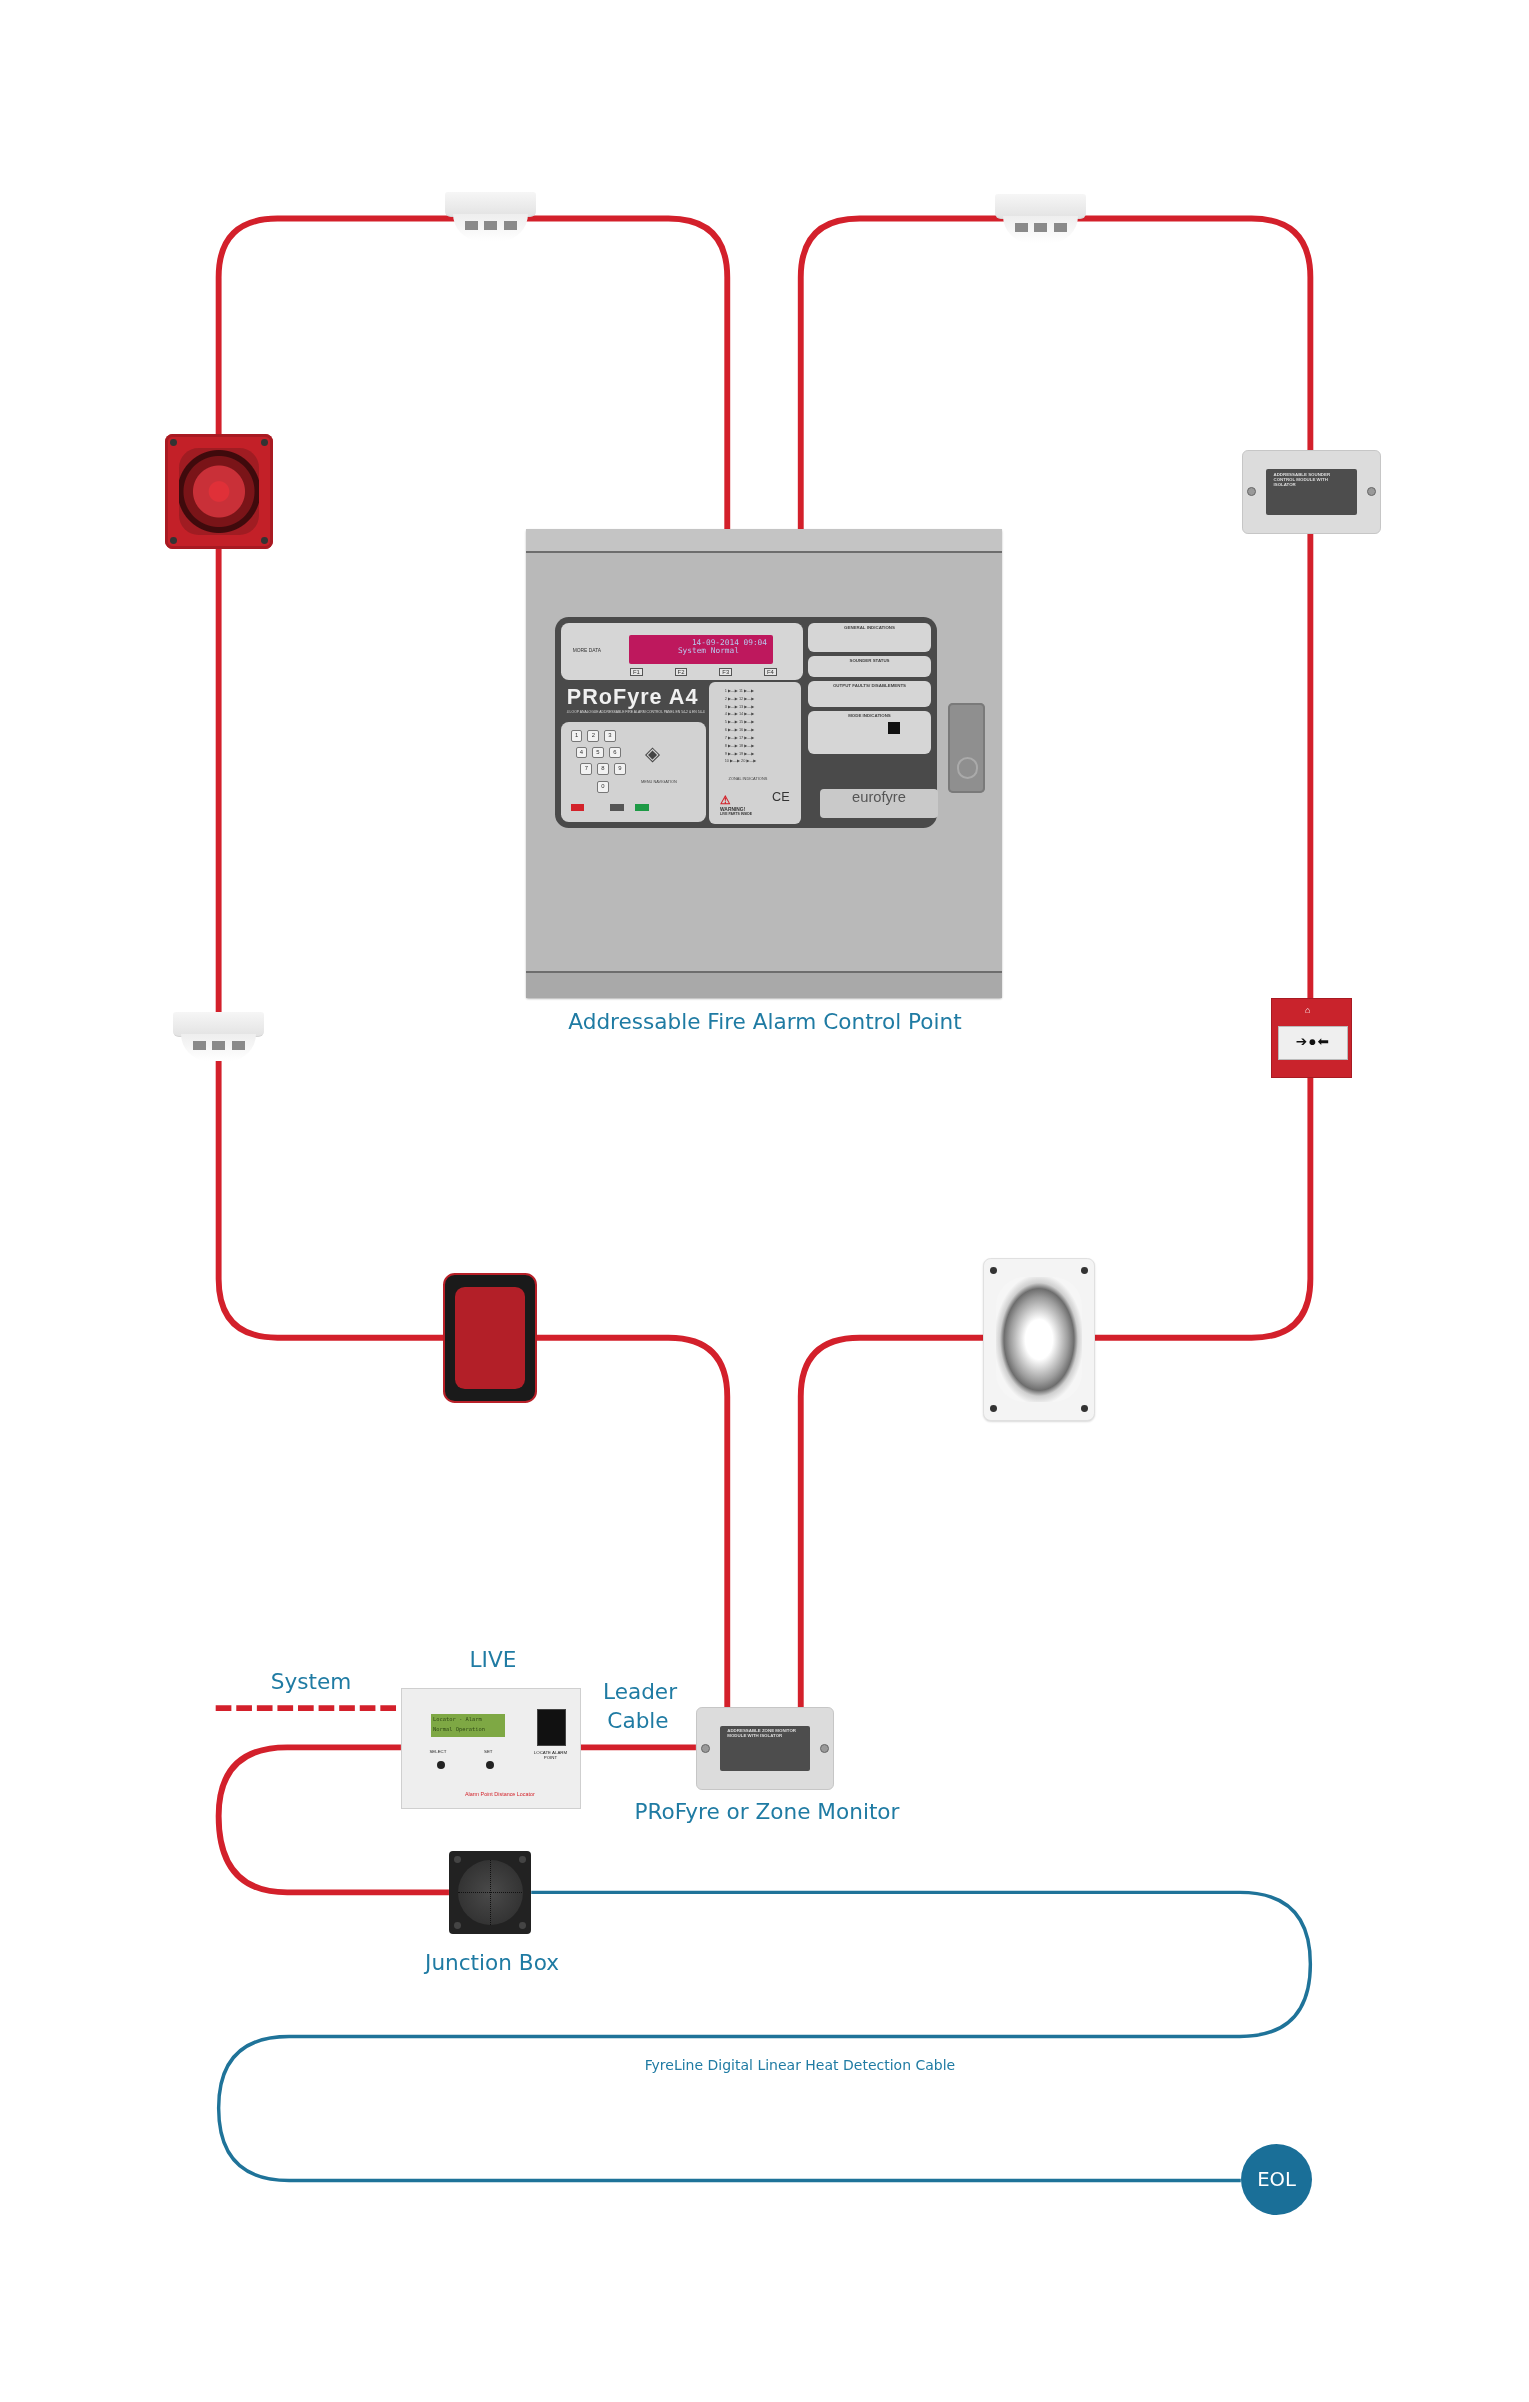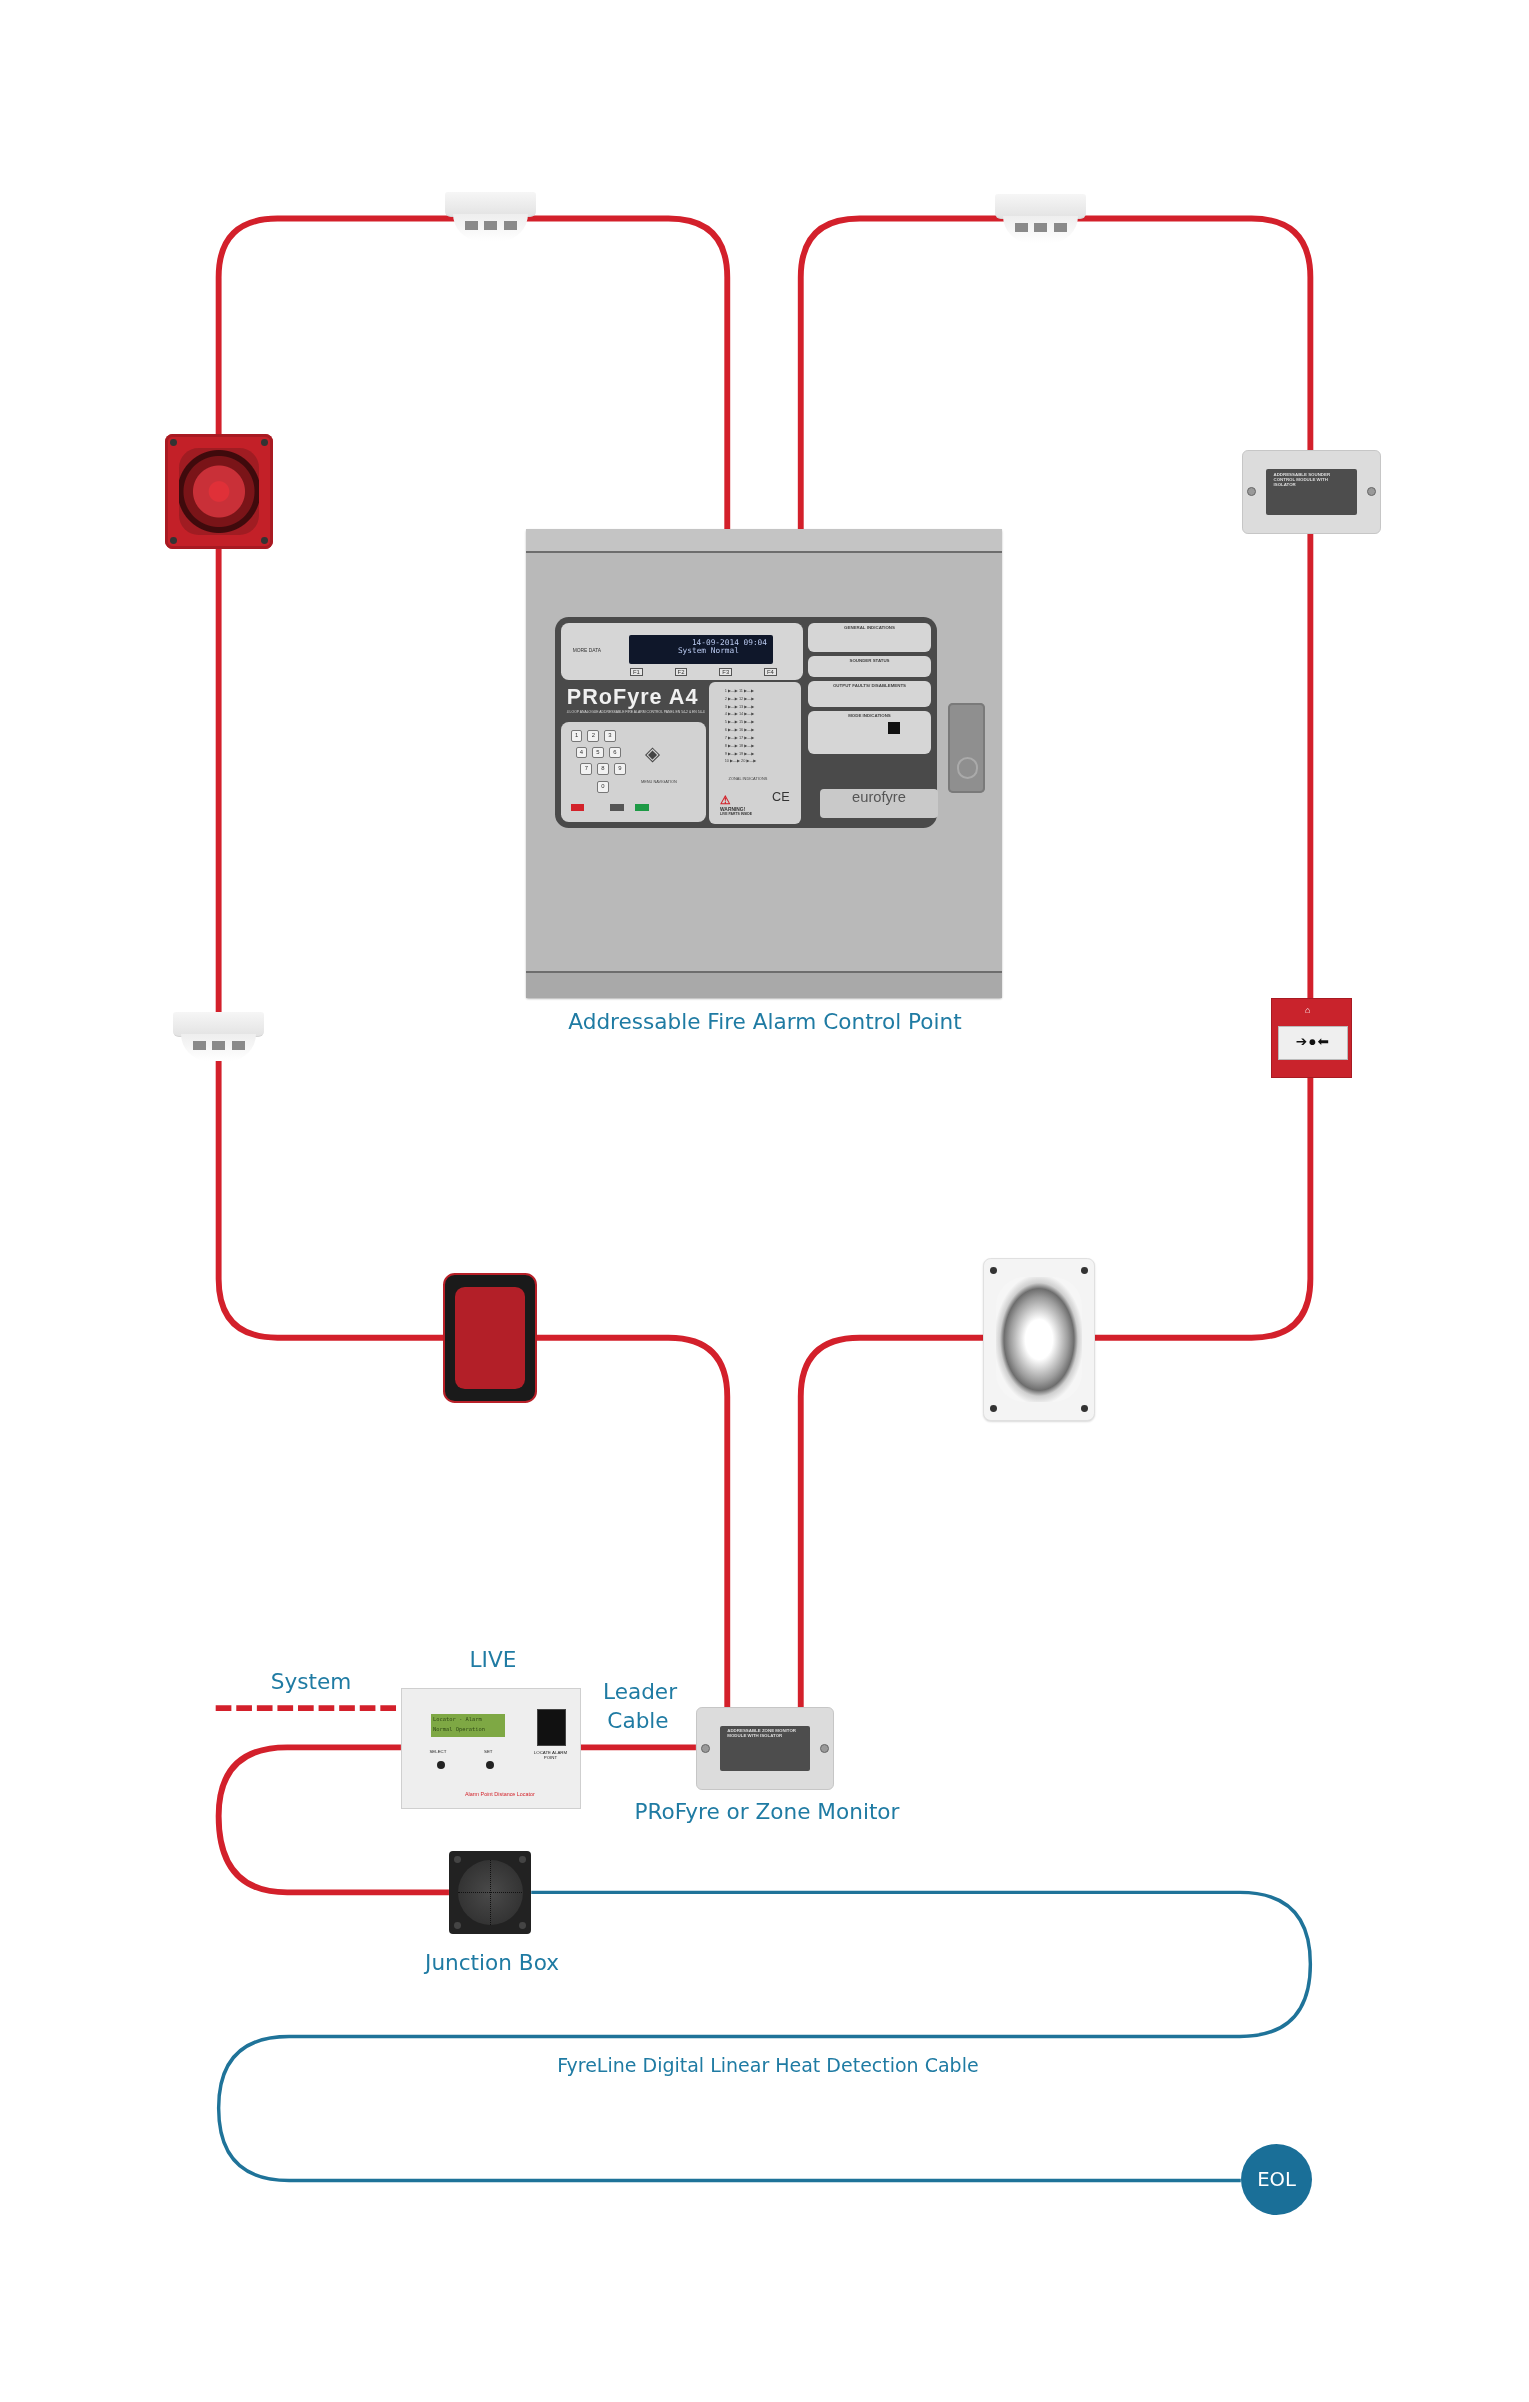--- a/index.html
+++ b/index.html
@@ -15,21 +15,21 @@
   
   .sounder-red { width:108px; height:115px; background:#c32028; border-radius:7.8px; box-shadow:inset 0 0 0 2.9px #a81a22; }
   .sounder-red .cone { position:absolute; left:13.7px; top:13.7px; width:80px; height:87px; border-radius:19.6px; background:radial-gradient(circle at 50% 50%, #e03038 0 9.8px, #c93038 10.8px 25.5px, #7a1418 26.5px 35px, #3f0a0c 36px 41px, #a01c22 42px); }
   .screw { position:absolute; width:6.9px; height:6.9px; border-radius:50%; background:#333; }
   
   .panel { left:526px; top:529px; width:476px; height:469px; background:#b9b9b9; border-radius:2px; box-shadow:0 1px 2px rgba(0,0,0,.3); }
   .panel .topband { position:absolute; left:0; top:0; width:100%; height:21.6px; background:#c4c4c4; border-bottom:2px solid #6d6d6d; }
   .panel .botband { position:absolute; left:0; bottom:0; width:100%; height:25.5px; background:#a9a9a9; border-top:2px solid #6d6d6d; }
   .panel .face { position:absolute; left:29px; top:88px; width:382px; height:211px; background:#4a4a4a; border-radius:13.7px; }
   .face .disp-area { position:absolute; left:5.9px; top:5.9px; width:242px; height:57px; background:#d6d6d6; border-radius:7.8px; }
-  .face .lcd { position:absolute; left:68px; top:11.8px; width:144px; height:29px; background:#0f172a; border-radius:2px; color:#b8c8ee; font-size:7.8px; font-family:"DejaVu Sans Mono", monospace; }
+  .face .lcd { position:absolute; left:68px; top:11.8px; width:144px; height:29px; background:#be185d; border-radius:2px; color:#b8c8ee; font-size:7.8px; font-family:"DejaVu Sans Mono", monospace; }
   .face .lcd .l1 { position:absolute; right:5.9px; top:2.9px; }
   .face .lcd .l2 { position:absolute; left:49px; top:11.8px; }
   .face .moredata { position:absolute; left:11.8px; top:25.5px; font-size:4.9px; color:#333; }
   .face .fkeys { position:absolute; left:69px; top:45px; width:147px; display:flex; justify-content:space-between; }
   .face .fkey { font-size:5.9px; border:1px solid #555; background:#e6e6e6; padding:0 2px; color:#333; }
   .face .brand { position:absolute; left:11.8px; top:67px; font-size:21.6px; font-weight:bold; color:#f0f0f0; letter-spacing:1px; }
   .face .brand-sub { position:absolute; left:11.8px; top:93px; font-size:3.4px; color:#ddd; }
   .face .keypad { position:absolute; left:5.9px; top:105px; width:145px; height:100px; background:#d2d2d2; border-radius:7.8px; }
   .face .key { position:absolute; width:9.8px; height:9.8px; background:#f2f2f2; border:1px solid #777; border-radius:2px; font-size:5.9px; color:#333; line-height:9.8px; text-align:center; }
   .face .zonal { position:absolute; left:154px; top:65px; width:92px; height:142px; background:#d2d2d2; border-radius:5.9px; }
@@ -260,14 +260,14 @@
 
 <div class="dev eol">EOL</div>
 
 <div class="lbl" style="left:765px;top:1021px;font-size:21.6px;">Addressable Fire Alarm Control Point</div>
 <div class="lbl" style="left:311px;top:1681px;font-size:21.6px;">System</div>
 <div class="lbl" style="left:493px;top:1659px;font-size:21.6px;">LIVE</div>
 <div class="lbl" style="left:640px;top:1691px;font-size:21.6px;">Leader</div>
 <div class="lbl" style="left:638px;top:1720px;font-size:21.6px;">Cable</div>
 <div class="lbl" style="left:767px;top:1811px;font-size:21.6px;">PRoFyre or Zone Monitor</div>
 <div class="lbl" style="left:492px;top:1962px;font-size:21.6px;">Junction Box</div>
-<div class="lbl" style="left:768px;top:2065px;font-size:19px;">FyreLine Digital Linear Heat Detection Cable</div>
+<div class="lbl" style="left:800px;top:2065px;font-size:14px;">FyreLine Digital Linear Heat Detection Cable</div>
 
 
 </body></html>

